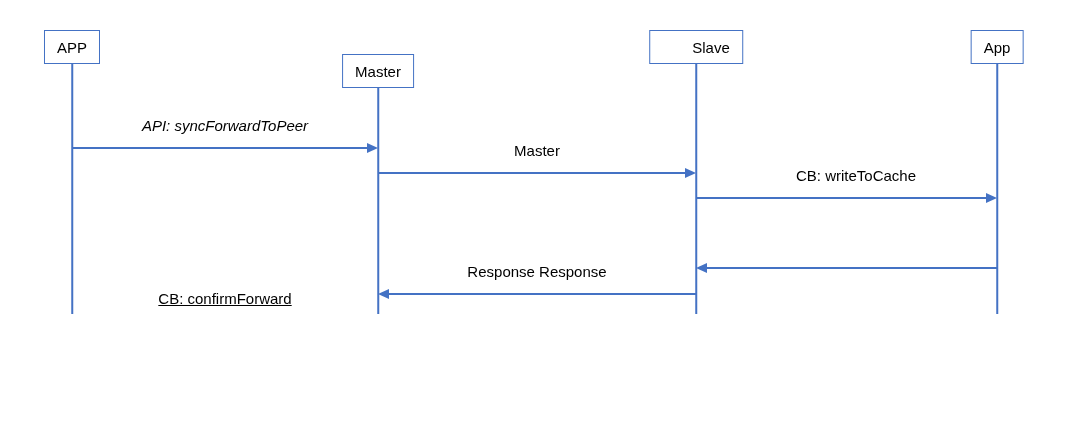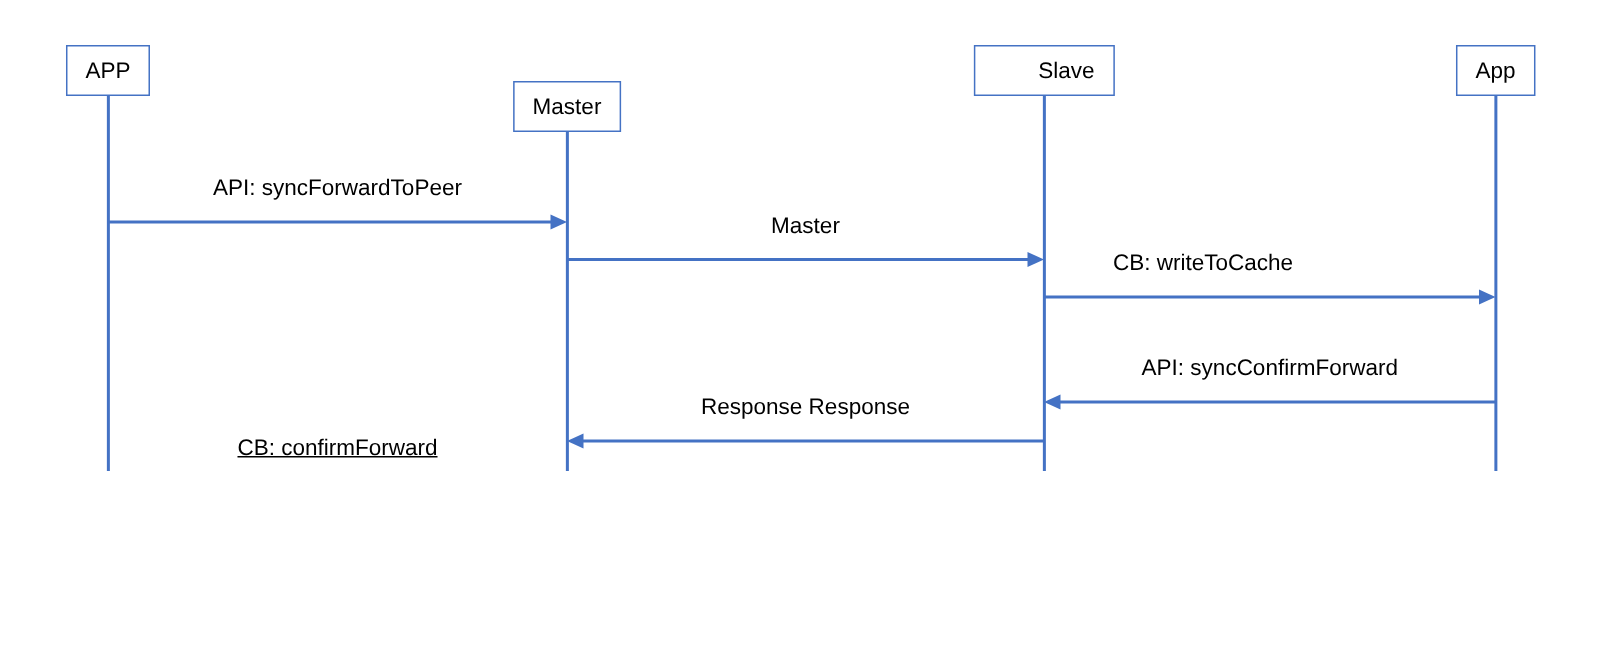--- a/index.html
+++ b/index.html
@@ -80,29 +80,28 @@
     <div class="actor-box" style="left: 696px; padding-left: 42px;">
       <span>Slave</span>
     </div>
     <div class="lifeline" style="left: 696px; top: 64px; height: 331px;"></div>
     <div class="actor-box" style="left: 997px;">
       <span>App</span>
     </div>
     <div class="lifeline" style="left: 997px; top: 64px; height: 331px;"></div>
     <div class="msg-line" style="top: 147.25px; left: 72px; width: 297px;"></div>
     <div class="msg-head right" style="top: 143px; left: 367px;"></div>
-    <div class="msg-label" style="left: 225px; top: 117px;">API: syncForwardToPeer</div>
+    <div class="msg-label" style="left: 225px; top: 117px; font-style: italic;">API: syncForwardToPeer</div>
     <div class="msg-line" style="top: 172.25px; left: 378px; width: 309px;"></div>
     <div class="msg-head right" style="top: 168px; left: 685px;"></div>
     <div class="msg-label" style="left: 537px; top: 142px;">Master</div>
     <div class="msg-line" style="top: 197.25px; left: 696px; width: 292px;"></div>
     <div class="msg-head right" style="top: 193px; left: 986px;"></div>
-    <div class="msg-label" style="left: 802px; top: 167px;">CB: writeToCache</div>
+    <div class="msg-label" style="left: 856px; top: 167px;">CB: writeToCache</div>
     <div class="msg-line" style="top: 267.25px; left: 705px; width: 292px;"></div>
     <div class="msg-head left" style="top: 263px; left: 696px;"></div>
-    <div class="msg-label" style="left: 846.5px; top: 237px;">API: syncConfirmForward</div>
     <div class="msg-line" style="top: 293.25px; left: 387px; width: 309px;"></div>
     <div class="msg-head left" style="top: 289px; left: 378px;"></div>
     <div class="msg-label" style="left: 537px; top: 263px;">Response Response</div>
     <div class="msg-line" style="top: 320.25px; left: 81px; width: 297px;"></div>
     <div class="msg-head left" style="top: 316px; left: 72px;"></div>
     <div class="msg-label" style="left: 225px; top: 290px; text-decoration: underline;">CB: confirmForward</div>
   </div>
 
 </body></html>

